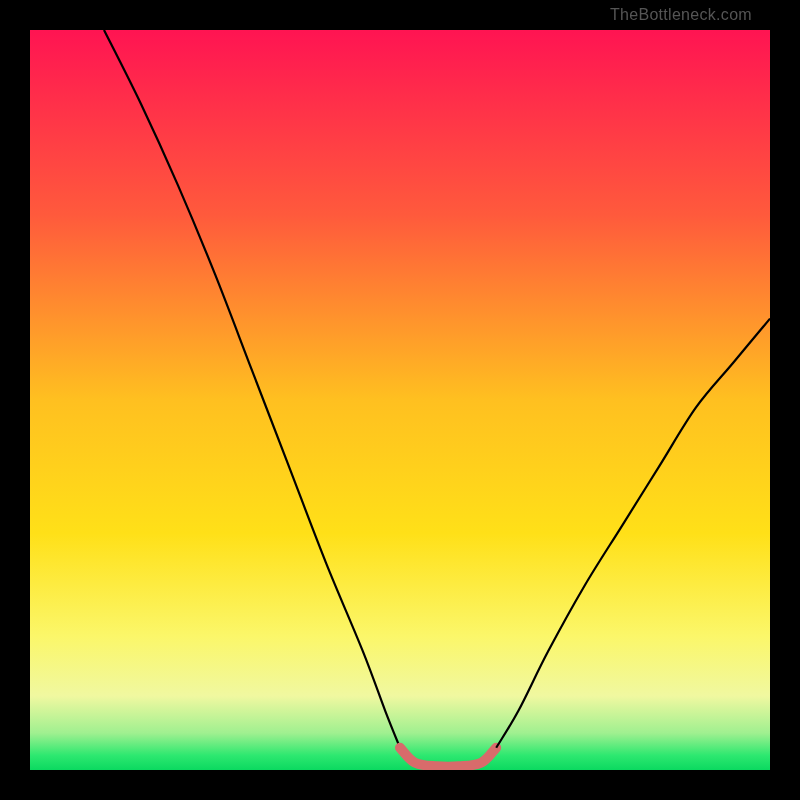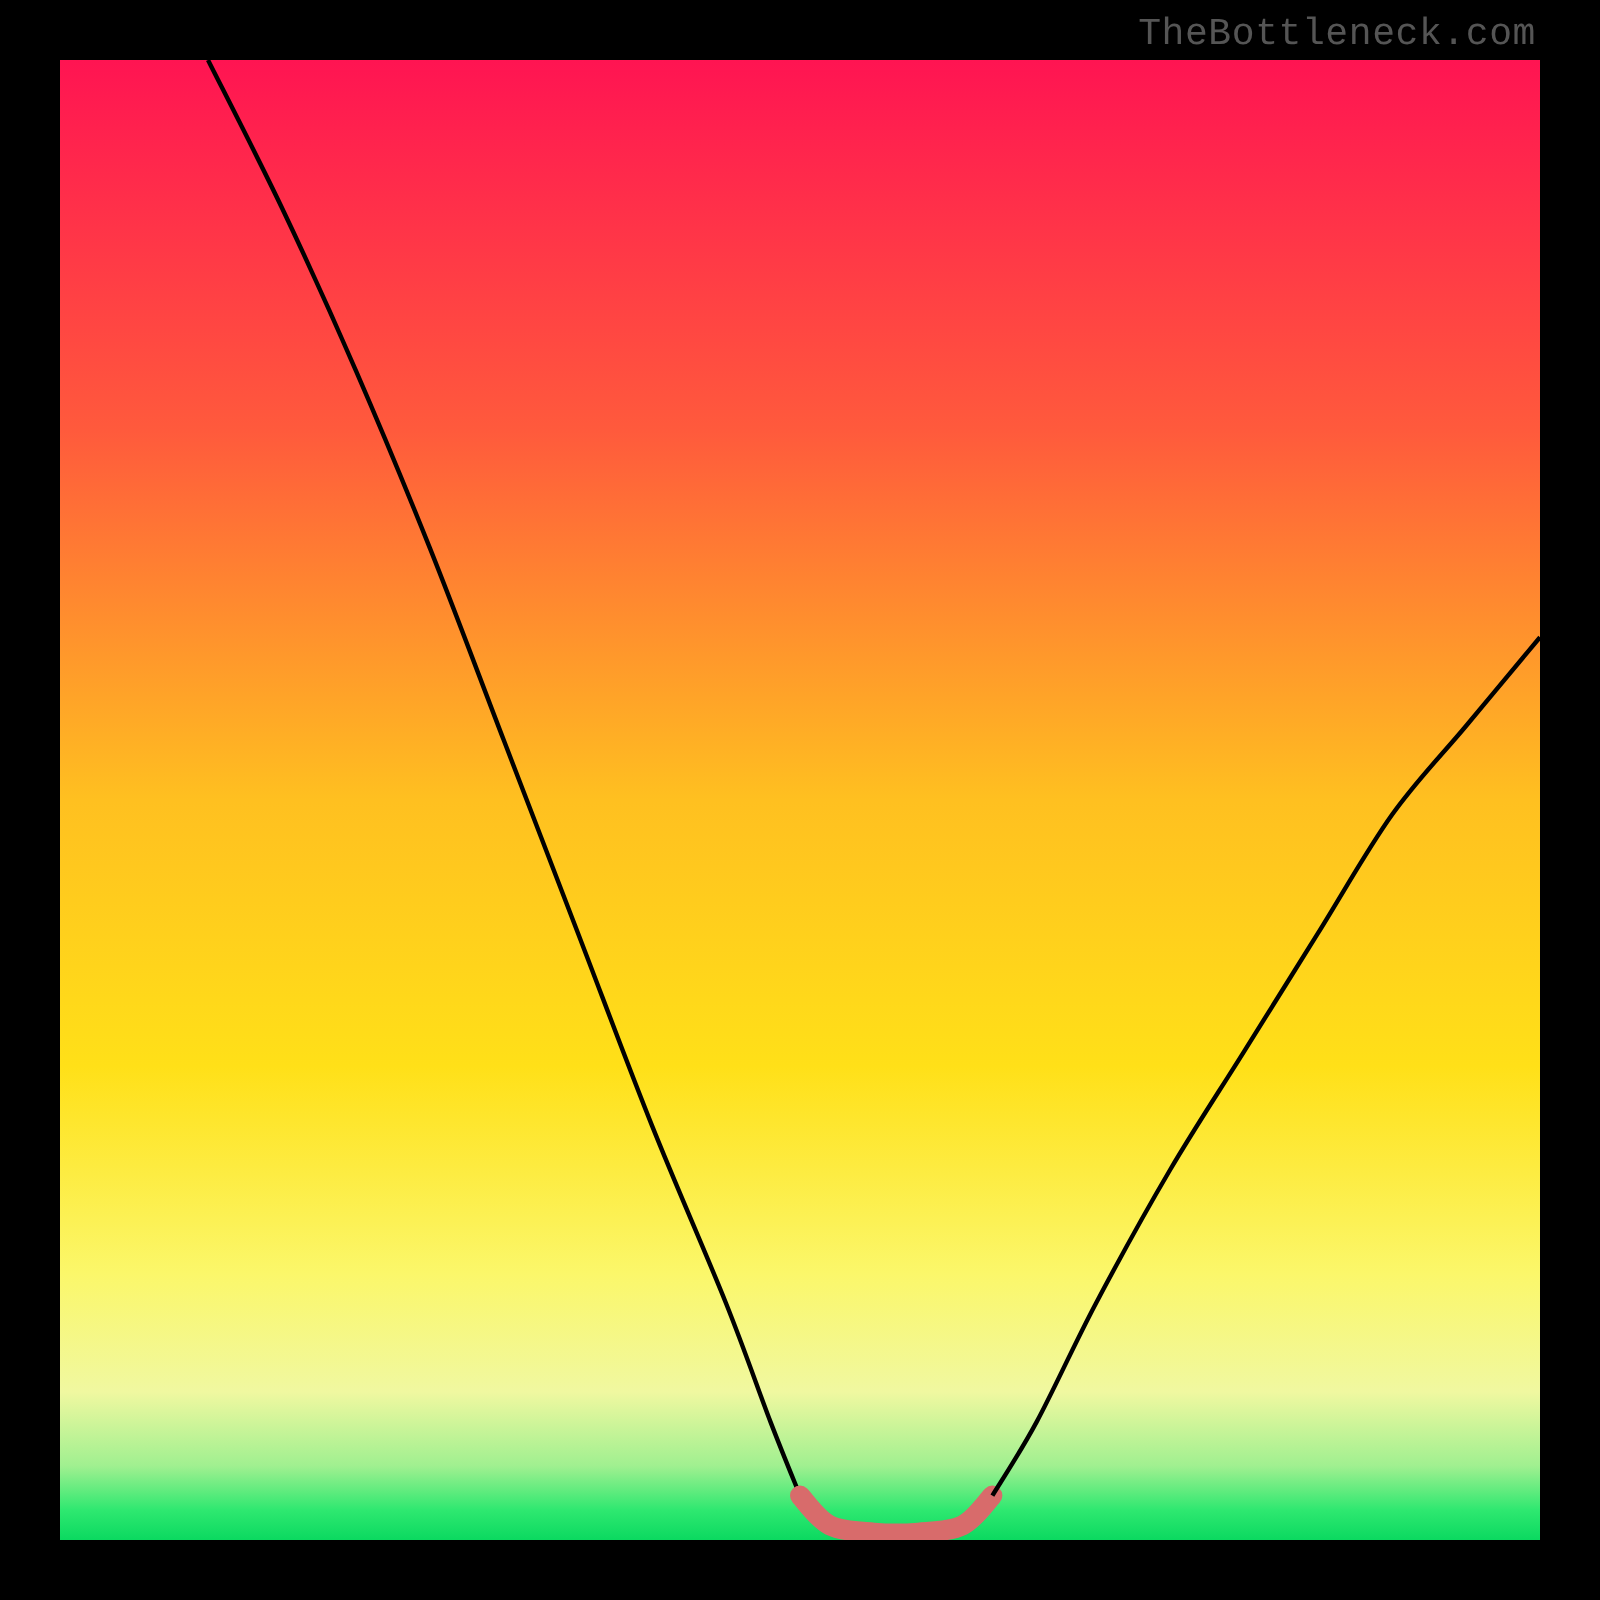--- a/index.html
+++ b/index.html
@@ -14,27 +14,26 @@
   .chart-container {
     position: absolute;
     left: 30px;
     top: 30px;
     width: 740px;
     height: 740px;
     background: #000;
   }
   .watermark {
     position: absolute;
-    right: 32px;
+    right: 48px;
     top: 6px;
-    font-size: 19px;
+    font-size: 16px;
     color: #555555;
     font-weight: normal;
     letter-spacing: 0.3px;
-    font-family: Liberation Mono, monospace;
   }
   svg {
     position: absolute;
     left: 0;
     top: 0;
   }
 </style>
 </head>
 <body>
 

